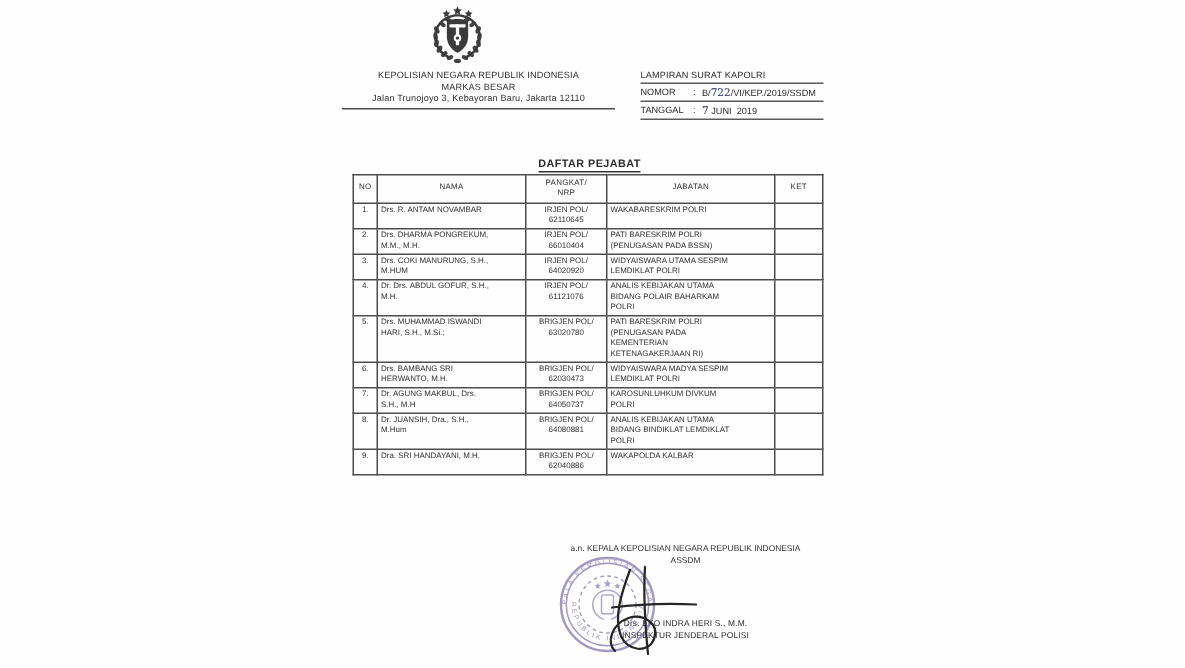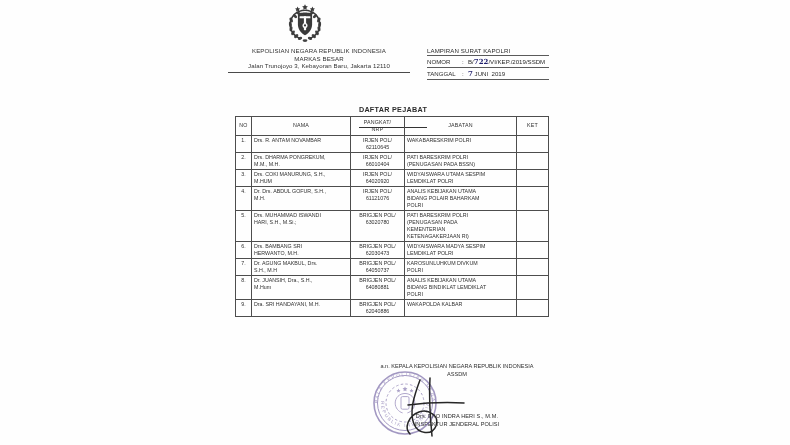--- a/index.html
+++ b/index.html
@@ -79,39 +79,39 @@
     padding-bottom: 1px;
     margin-bottom: 1.5px;
     display: flex;
   }
   #ref-block .ref-row.first { letter-spacing: 0.1px; }
   #ref-block .ref-label { display: inline-block; width: 35px; flex: none; }
   #ref-block .ref-sep   { display: inline-block; width: 6px; flex: none; }
   #ref-block .ref-val   { flex: 1; }
   .handwrite {
     font-family: "DejaVu Serif", serif;
-    font-weight: bold;
+    font-weight: normal;
     color: #1d1d6b;
     font-size: 7px;
   }
 
   
   #doc-title {
     position: absolute;
     left: 0;
     top: 98px;
     width: 330px;
     text-align: center;
   }
   #doc-title span {
     font-size: 7.2px;
     font-weight: bold;
     letter-spacing: 0.3px;
     border-bottom: 1px solid #333;
-    padding-bottom: 13px;
+    padding-bottom: 1px;
   }
 
   
   #officer-table {
     position: absolute;
     left: 7px;
     top: 116px;
     width: 313px;
     border-collapse: collapse;
     table-layout: fixed;

